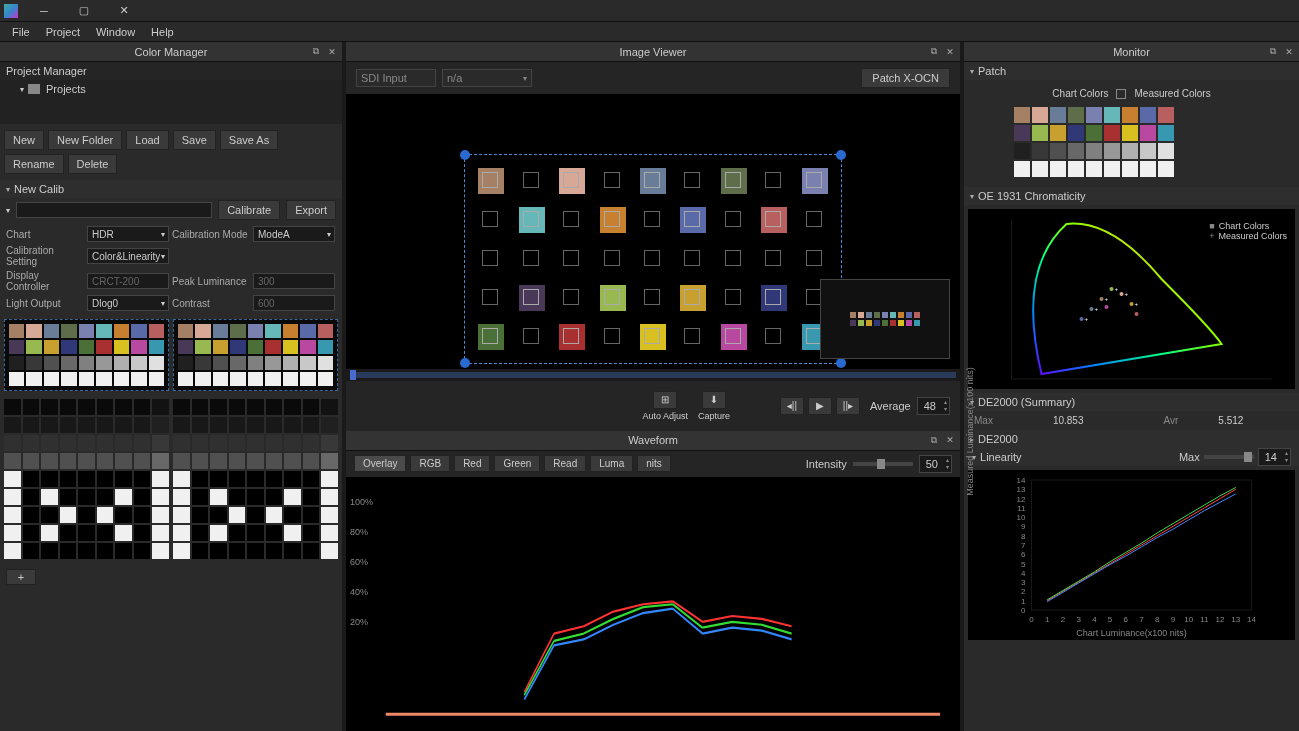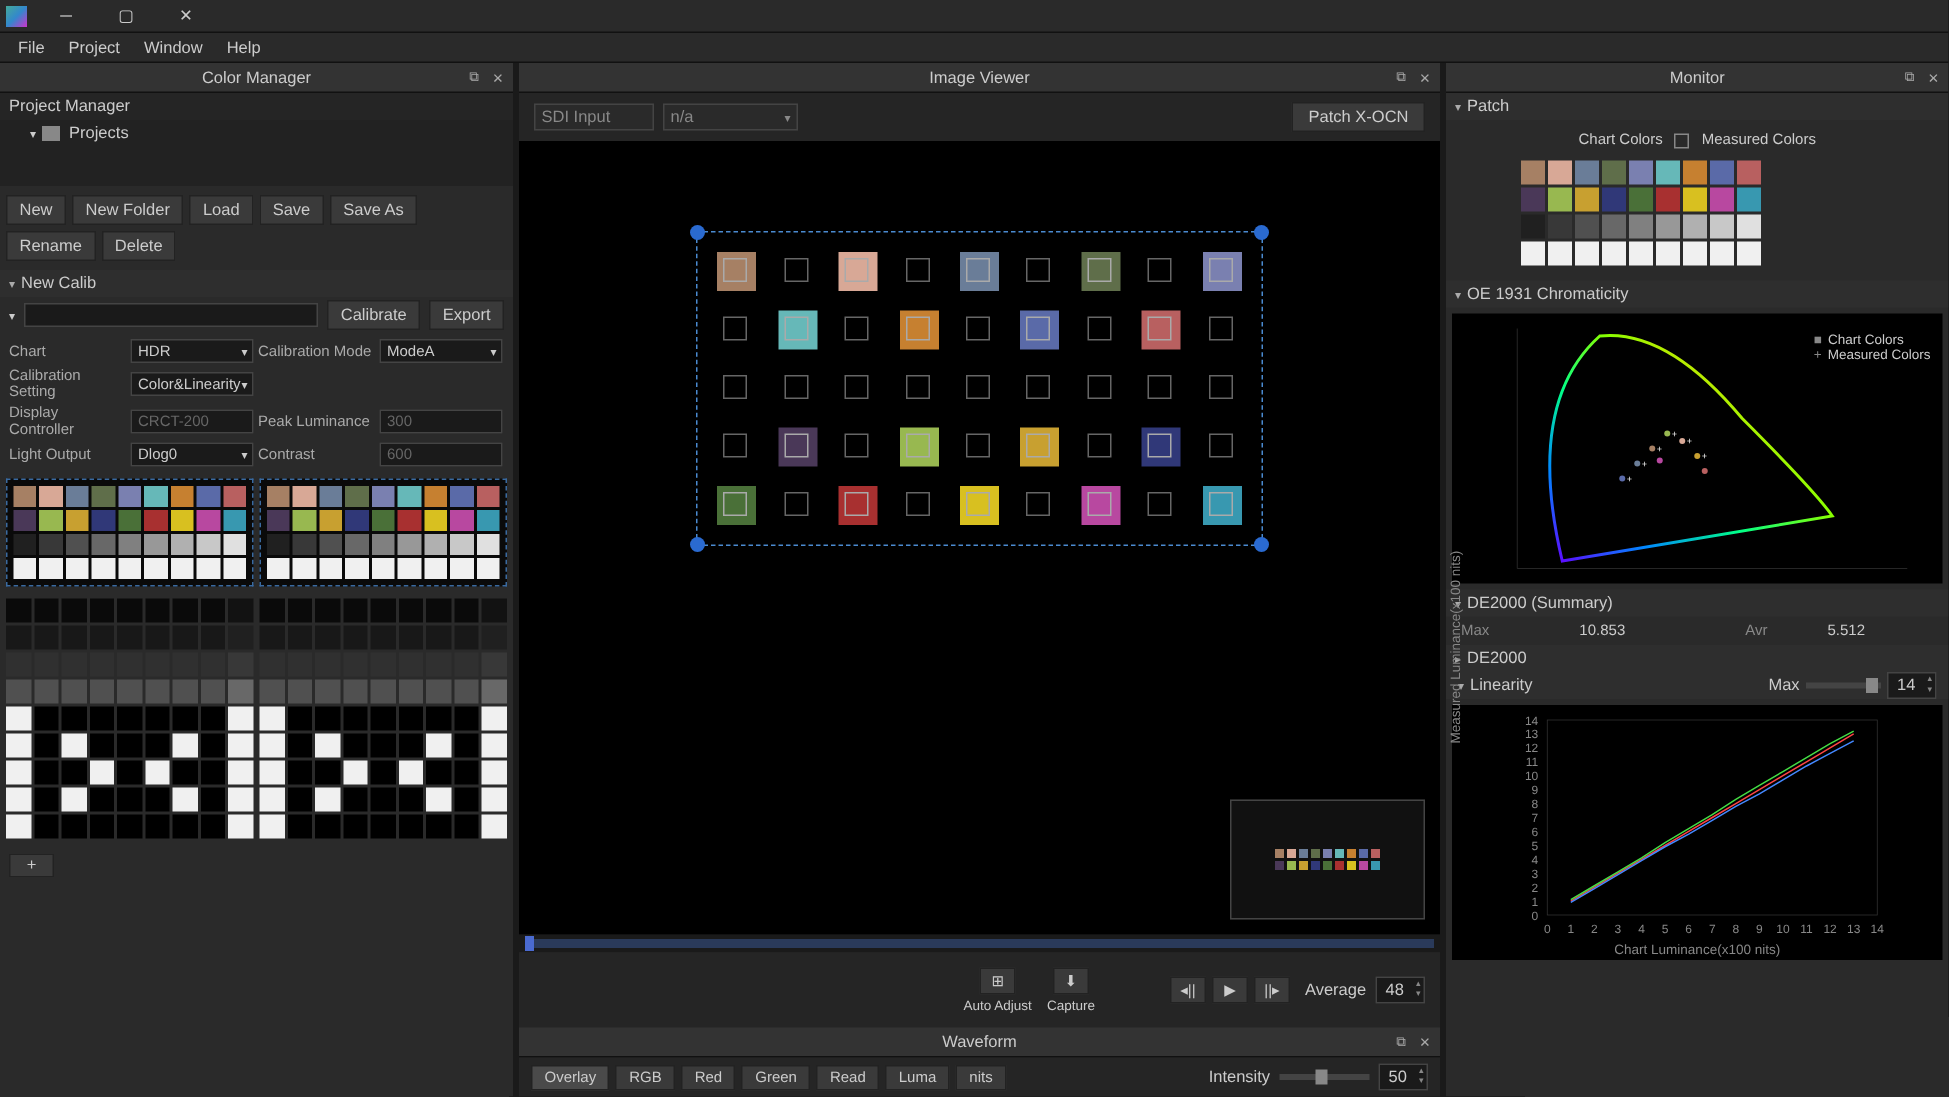--- a/index.html
+++ b/index.html
@@ -798,20 +798,35 @@
             <div class="sthumb" style="left:24px"></div>
           </div>
         <div class="spinner">
           <span class="val">50</span>
           <div class="arrows">
               <span>▴</span>
               <span>▾</span>
             </div>
         </div>
       </div>
+    </div>
+    <div class="wf-canvas">
+      <div class="wf-label" style="left:4px;top:20px">100%</div>
+      <div class="wf-label" style="left:4px;top:50px">80%</div>
+      <div class="wf-label" style="left:4px;top:80px">60%</div>
+      <div class="wf-label" style="left:4px;top:110px">40%</div>
+      <div class="wf-label" style="left:4px;top:140px">20%</div>
+      <svg viewBox="0 0 600 160" preserveAspectRatio="none" style="width:100%;height:100%;">
+        <line x1="30" y1="155" x2="590" y2="155" stroke="#e86" stroke-width="2"></line>
+        <g stroke-width="1.5" fill="none">
+          <path d="M170,140 L200,100 M200,100 L230,95 M230,95 L260,85 M260,85 L290,80 M290,80 L320,78 M320,78 L350,92 M350,92 L380,88 M380,88 L410,90 M410,90 L440,95" stroke="#f33"></path>
+          <path d="M170,142 L200,105 M200,105 L230,100 M230,100 L260,90 M260,90 L290,82 M290,82 L320,80 M320,80 L350,96 M350,96 L380,92 M380,92 L410,94 M410,94 L440,100" stroke="#3d3"></path>
+          <path d="M170,145 L200,108 M200,108 L230,104 M230,104 L260,94 M260,94 L290,86 M290,86 L320,83 M320,83 L350,100 M350,100 L380,96 M380,96 L410,98 M410,98 L440,104" stroke="#38f"></path>
+        </g>
+      </svg>
     </div>
   </div>
 
   <div class="right">
     <div class="panel-header">
       <span class="title">Monitor</span>
       <div class="controls">
         <div class="pctrl">⧉</div>
         <div class="pctrl">✕</div>
       </div>

